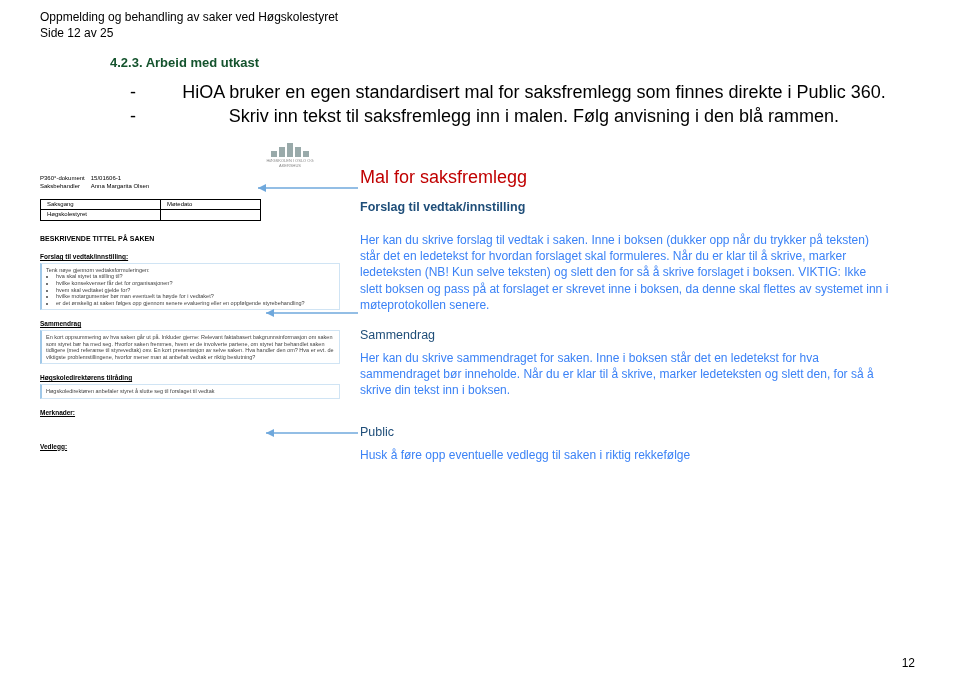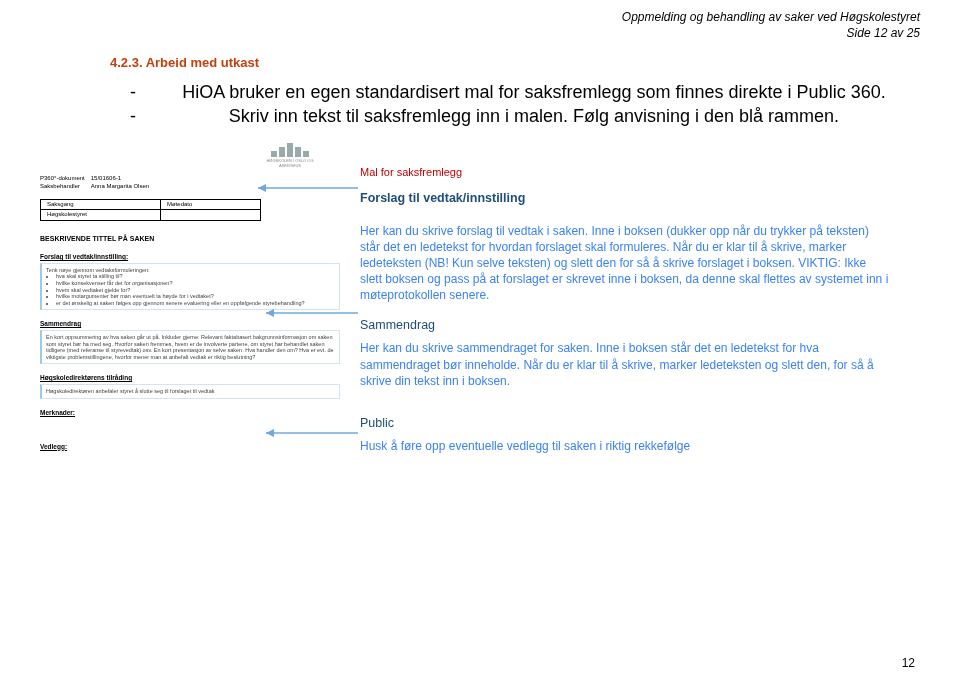--- a/index.html
+++ b/index.html
@@ -7,27 +7,26 @@
     width: 960px;
     height: 692px;
     background: #ffffff;
     font-family: Arial, sans-serif;
     font-size: 12px;
     color: #000;
     position: relative;
     padding: 10px 40px 10px 40px;
   }
   .header-center {
-    text-align: right;
+    text-align: left;
     font-size: 12px;
     line-height: 1.3;
-    font-style: italic;
   }
   .section-title {
-    color: #c2410c;
+    color: #14532d;
     font-size: 13px;
     font-weight: bold;
     margin: 14px 0 10px 70px;
   }
   .bullet-list {
     margin-left: 90px;
     margin-bottom: 6px;
   }
   .bullet-list li {
     list-style: none;
@@ -112,21 +111,21 @@
   .tiny-box ul { padding-left: 10px; }
   .tiny-box ul li { list-style: disc; }
   .annotation-col {
     flex: 1;
     font-size: 12px;
     line-height: 1.35;
     padding-right: 30px;
   }
   .anno-red {
     color: #c00000;
-    font-size: 11px;
+    font-size: 18px;
     margin-bottom: 10px;
     margin-top: 30px;
   }
   .anno-blue {
     color: #1f4e79;
     font-size: 12.5px;
     margin-top: 14px;
     margin-bottom: 6px;
   }
   .anno-blue.first { margin-top: 6px; font-weight: bold; }

